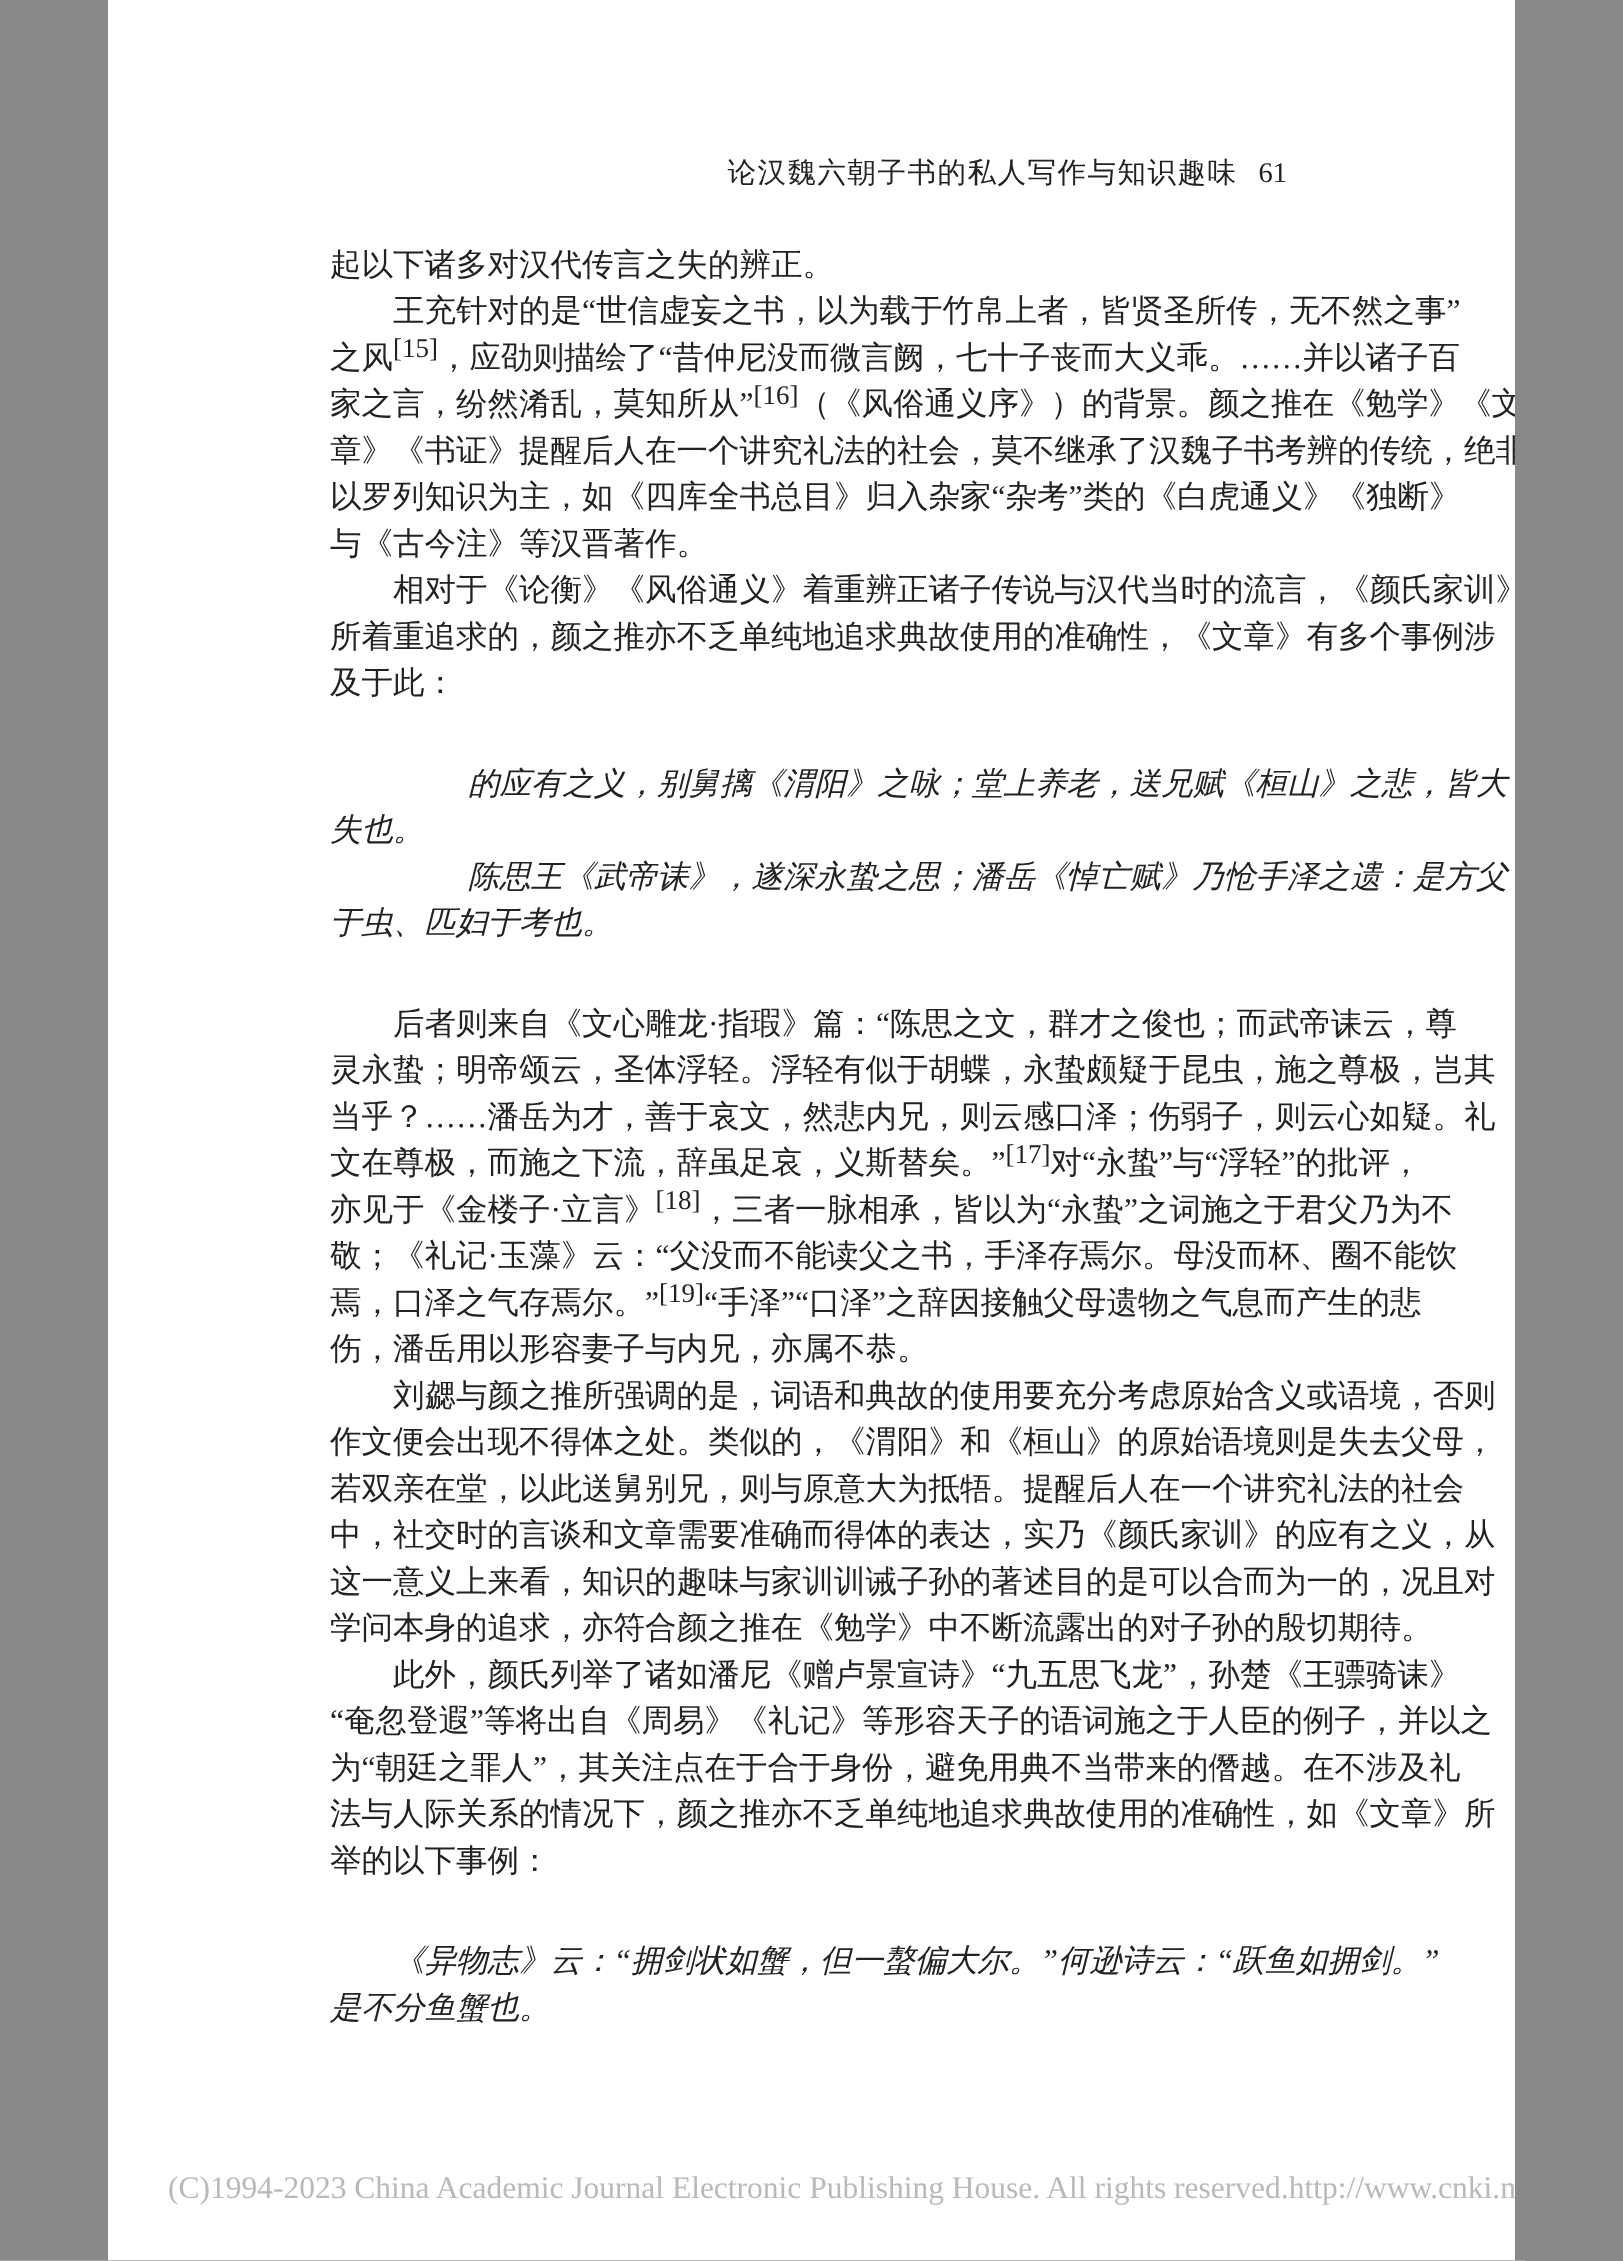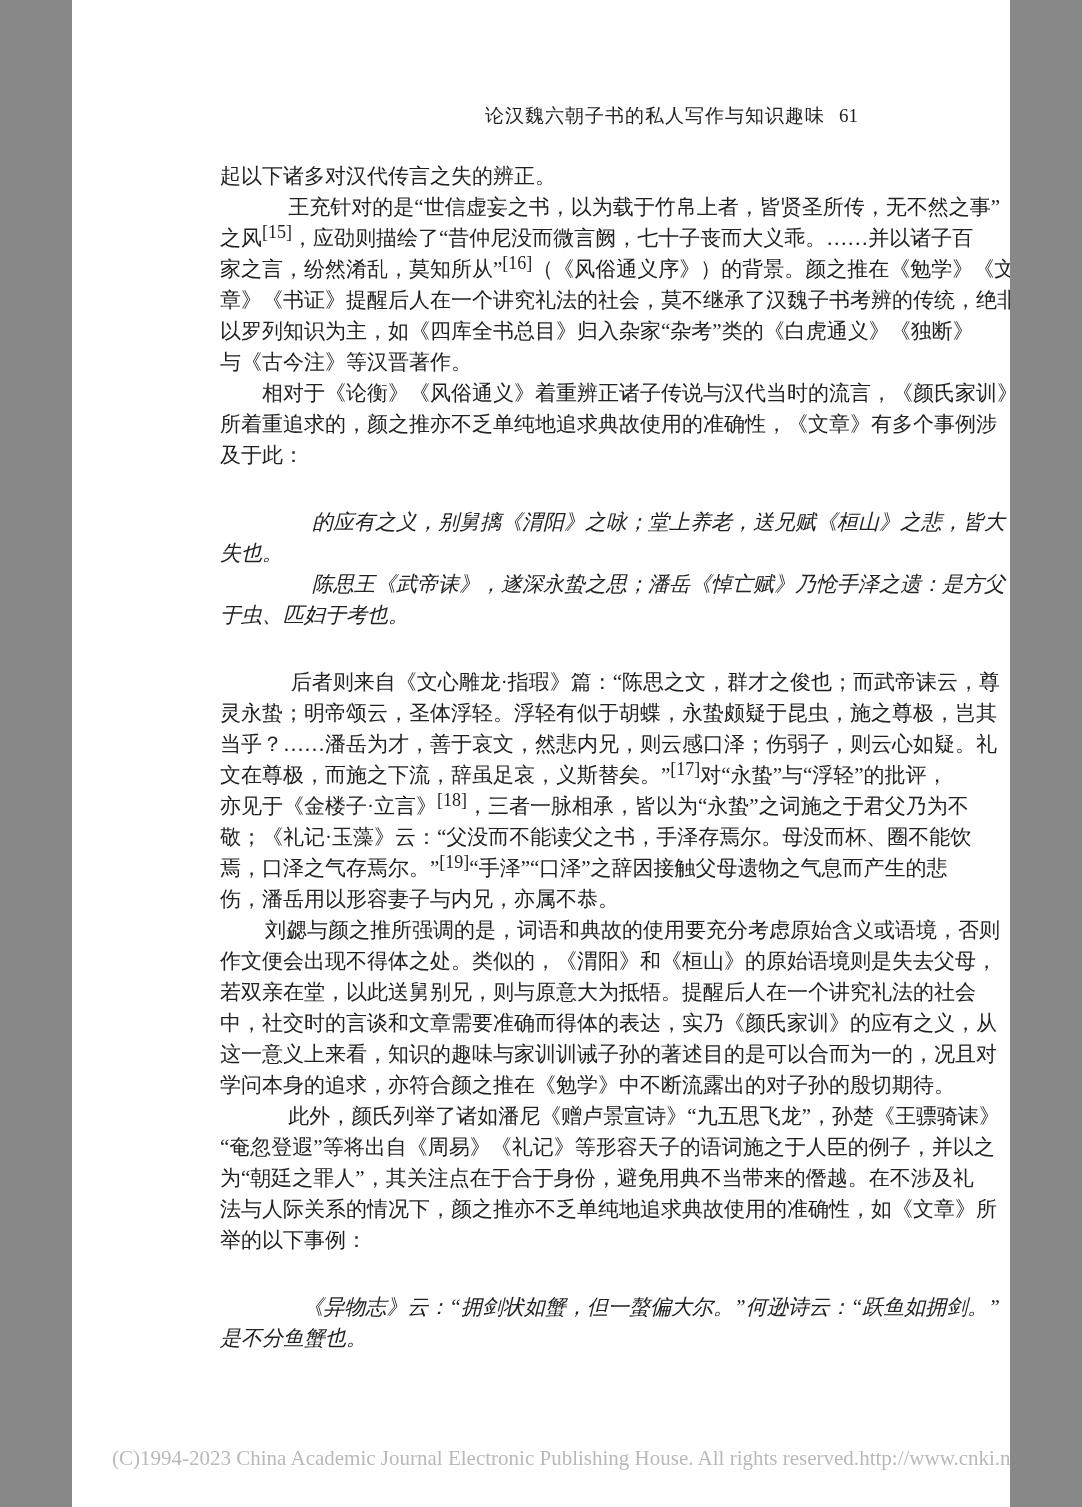--- a/index.html
+++ b/index.html
@@ -30,21 +30,21 @@
     top: 161px;
     width: 780px;
     font-size: 21px;
     line-height: 31px;
   }
   .para-group { margin: 0; }
   .line {
     white-space: nowrap;
     text-align: left;
   }
-  .line.std { padding-left: 42px; text-align: right; }
+  .line.std { padding-left: 42px; }
   .line.big { padding-left: 92px; }
   .quote {
     margin: 36px 0;
     font-style: italic;
   }
   sup.fnref {
     font-size: 18px;
     line-height: 0;
     letter-spacing: 0;
     vertical-align: 7px;

